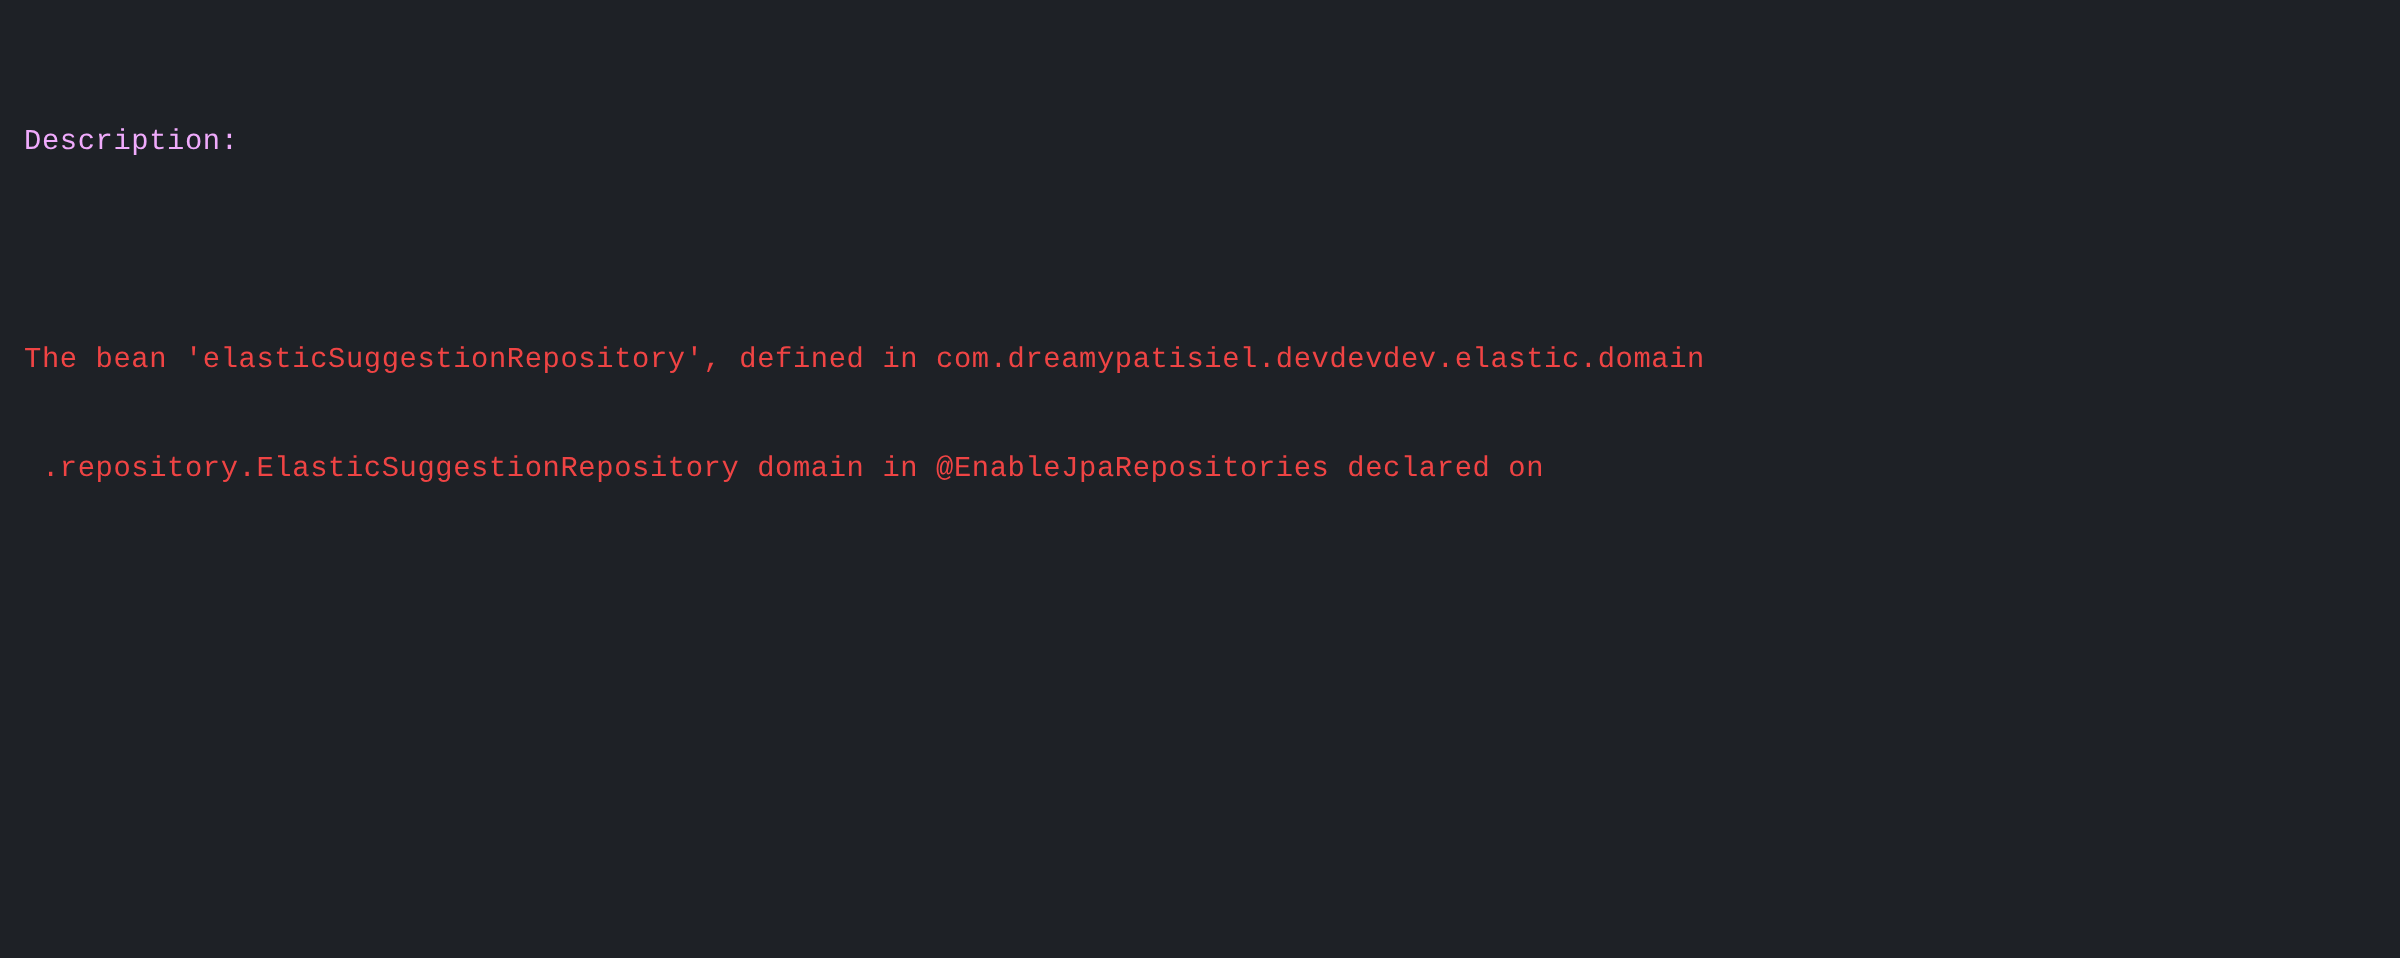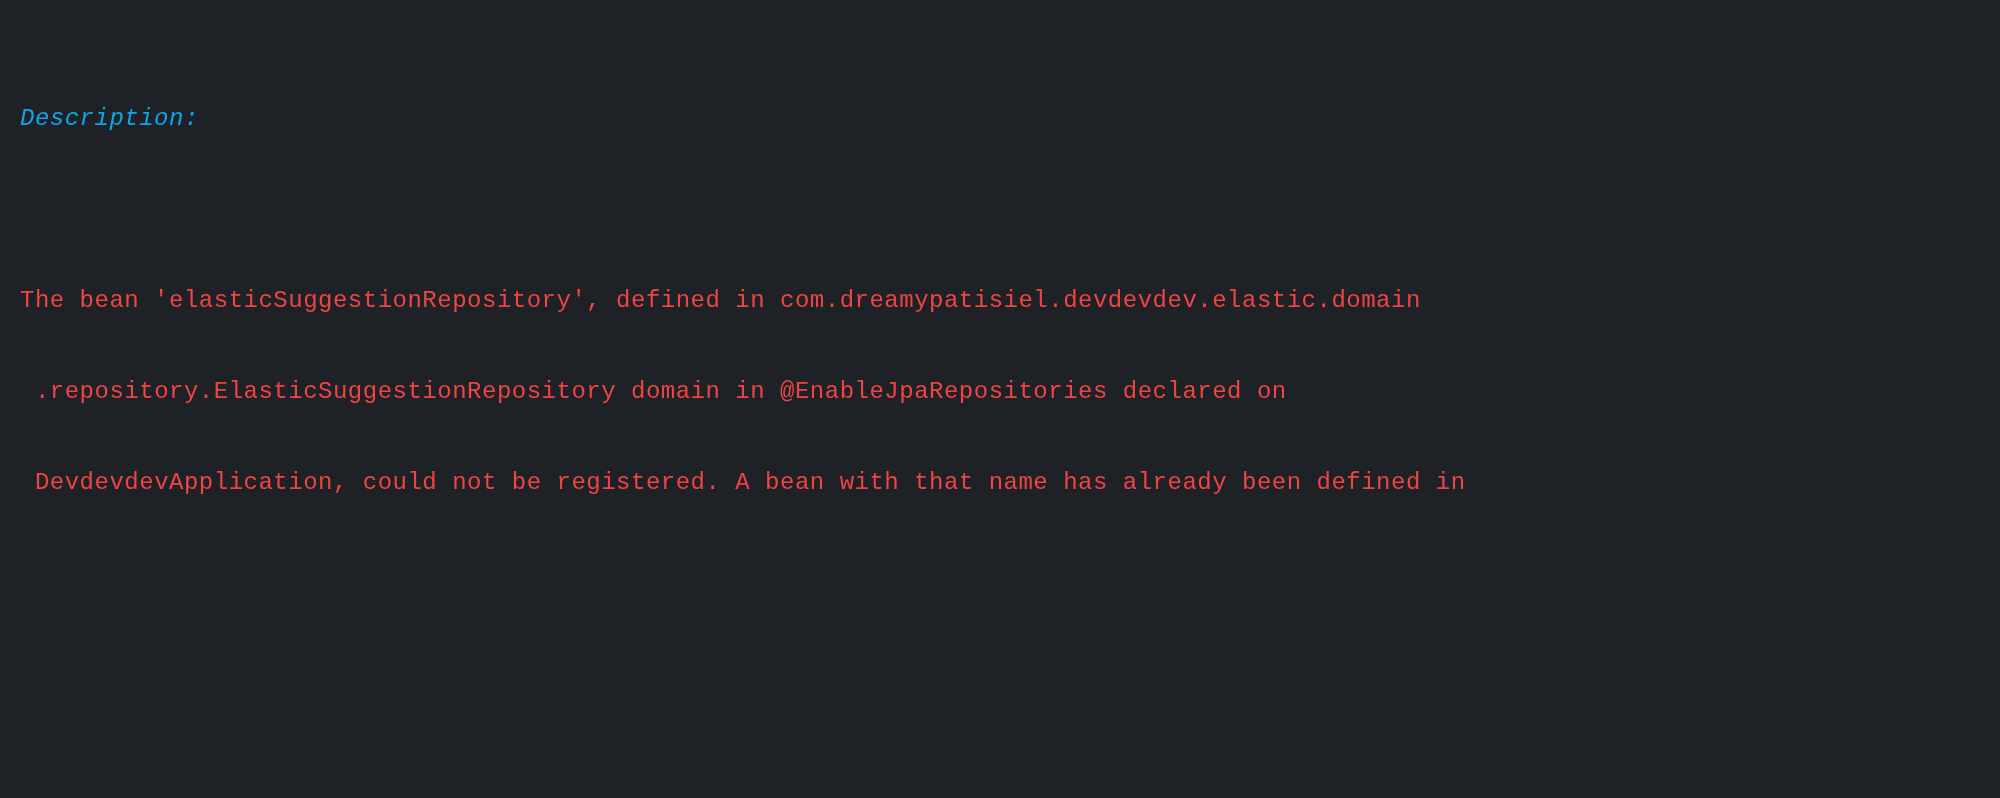--- a/index.html
+++ b/index.html
@@ -17,37 +17,35 @@
       width: 2000px;
       height: 798px;
       overflow: hidden;
       letter-spacing: 0.5px;
     }
     .console-output {
       white-space: pre-wrap;
       word-wrap: break-word;
     }
     .section-header {
-      color: #0ea5e9;
-      font-style: italic;
+      color: #f0abfc;
     }
     .body-text {
       color: #ef4444;
     }
     .blank-line {
       height: 1.9em;
     }
   </style>
 </head>
 <body>
 
 <div class="console-output">
 <div class="section-header">Description:</div>
 <div class="blank-line"></div>
 <div class="body-text">The bean 'elasticSuggestionRepository', defined in com.dreamypatisiel.devdevdev.elastic.domain</div>
 <div class="body-text"> .repository.ElasticSuggestionRepository domain in @EnableJpaRepositories declared on</div>
-<div class="body-text"> DevdevdevApplication, could not be registered. A bean with that name has already been defined in</div>
 <div class="blank-line"></div>
 
 
 
 
 </div>
 
 </body></html>

